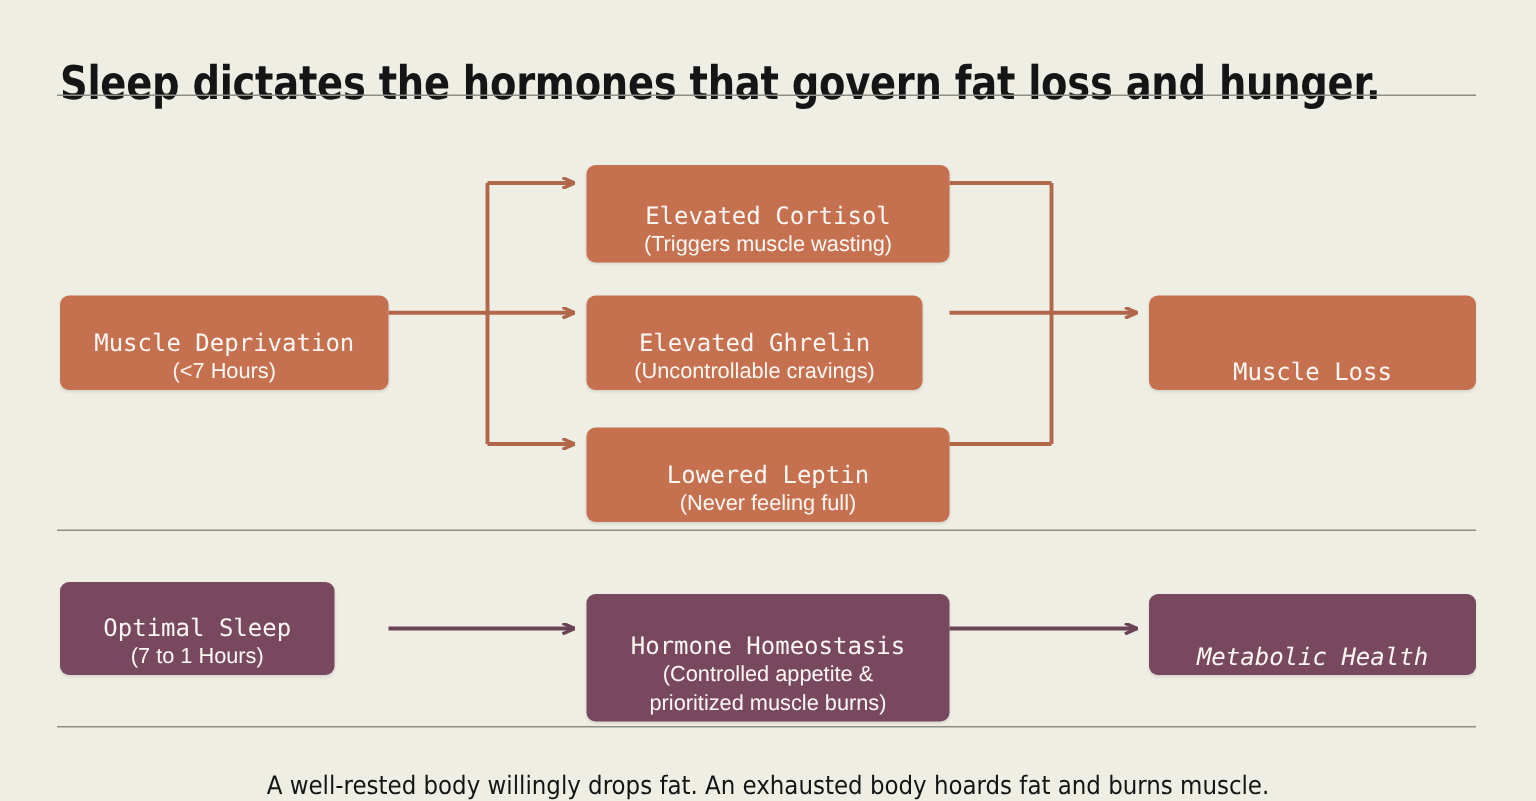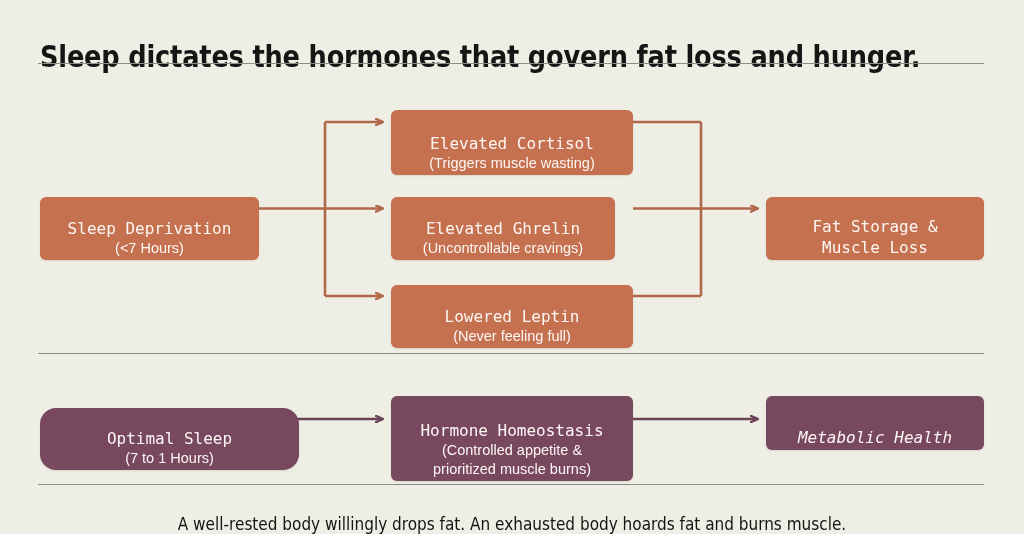--- a/index.html
+++ b/index.html
@@ -95,21 +95,21 @@
     line-height: 19px;
     white-space: nowrap;
   }
 
   
   #node-sleep-dep     { left: 40px;  top: 177px; width: 219px; height: 63px; }
   #node-cortisol      { left: 391px; top: 90px;  width: 242px; height: 65px; }
   #node-ghrelin       { left: 391px; top: 177px; width: 224px; height: 63px; }
   #node-leptin        { left: 391px; top: 265px; width: 242px; height: 63px; }
   #node-fat-storage   { left: 766px; top: 177px; width: 218px; height: 63px; }
-  #node-optimal-sleep { left: 40px;  top: 388px; width: 259px; height: 62px; border-radius: 16px; }
+  #node-optimal-sleep { left: 40px;  top: 368px; width: 183px; height: 62px; }
   #node-homeostasis   { left: 391px; top: 376px; width: 242px; height: 85px; }
   #node-metabolic     { left: 766px; top: 376px; width: 218px; height: 54px; font-style: italic; }
 
   
   #wires {
     position: absolute;
     left: 0;
     top: 0;
     width: 1024px;
     height: 534px;
@@ -155,41 +155,40 @@
       <path d="M701,208.5 L758,208.5" marker-end="url(#ah-warm)"></path>
     </g>
 
     <g stroke="#6b4356" stroke-width="2.6" fill="none" stroke-linecap="butt">
       <path d="M259,419 L383,419" marker-end="url(#ah-cool)"></path>
       <path d="M633,419 L758,419" marker-end="url(#ah-cool)"></path>
     </g>
   </svg>
 
   <div class="node warm" id="node-sleep-dep">
-    <span class="ttl">Sleep Deprivation</span>
+    <span class="ttl">Muscle Deprivation</span>
     <span class="sub">(&lt;7 Hours)</span>
   </div>
 
   <div class="node warm" id="node-cortisol">
     <span class="ttl">Elevated Cortisol</span>
     <span class="sub">(Triggers muscle wasting)</span>
   </div>
 
   <div class="node warm" id="node-ghrelin">
     <span class="ttl">Elevated Ghrelin</span>
     <span class="sub">(Uncontrollable cravings)</span>
   </div>
 
   <div class="node warm" id="node-leptin">
     <span class="ttl">Lowered Leptin</span>
     <span class="sub">(Never feeling full)</span>
   </div>
 
   <div class="node warm" id="node-fat-storage">
-    <span class="ttl">Fat Storage &amp;</span>
     <span class="ttl">Muscle Loss</span>
   </div>
 
   <div class="node cool" id="node-optimal-sleep">
     <span class="ttl">Optimal Sleep</span>
     <span class="sub">(7 to 1 Hours)</span>
   </div>
 
   <div class="node cool" id="node-homeostasis">
     <span class="ttl">Hormone Homeostasis</span>

